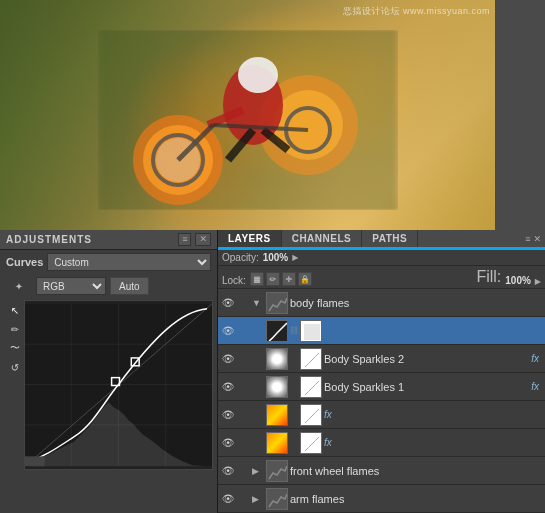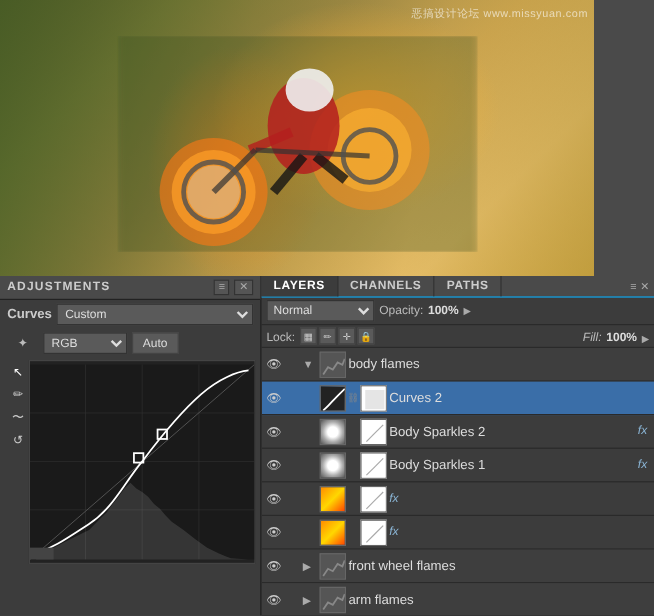--- a/index.html
+++ b/index.html
@@ -176,21 +176,21 @@
     
     .layers-panel {
       flex: 1;
       height: 283px;
       background: #3c3c3c;
       display: flex;
       flex-direction: column;
     }
     .layers-header {
       background: #4a4a4a;
-      border-bottom: 1px solid #0ea5e9;
+      border-bottom: 3px solid #0ea5e9;
       padding: 0;
       display: flex;
       align-items: stretch;
       justify-content: space-between;
     }
     .layers-tabs {
       display: flex;
     }
     .layer-tab {
       padding: 3px 10px;
@@ -269,23 +269,22 @@
       border: 1px solid #444;
       display: flex;
       align-items: center;
       justify-content: center;
       font-size: 8px;
       color: #ccc;
       cursor: pointer;
     }
     .fill-label {
       color: #bbb;
-      font-size: 10px;
+      font-size: 16px;
       margin-left: auto;
-      font-style: italic;
     }
     .fill-value {
       color: #ddd;
       font-size: 10px;
       font-weight: bold;
     }
     .fill-arrow {
       color: #aaa;
       font-size: 8px;
     }
@@ -509,25 +508,20 @@
         <div class="layer-tab">CHANNELS</div>
         <div class="layer-tab">PATHS</div>
       </div>
       <div class="layers-header-right">
         <span class="hdr-btn">≡</span>
         <span class="hdr-btn">✕</span>
       </div>
     </div>
 
     <div class="layers-row1">
-      <select class="blend-select">
-        <option>Normal</option>
-        <option>Multiply</option>
-        <option>Screen</option>
-      </select>
       <span class="opacity-label">Opacity:</span>
       <span class="opacity-value">100%</span>
       <span class="opacity-arrow">▶</span>
     </div>
 
     <div class="layers-row2">
       <span class="lock-label">Lock:</span>
       <div class="lock-icons">
         <div class="lock-icon">▦</div>
         <div class="lock-icon">✏</div>
@@ -564,21 +558,20 @@
               <path d="M2,20 C5,18 8,14 11,11 C14,8 18,4 20,2" fill="none" stroke="white" stroke-width="1.5"></path>
             </svg>
         </div>
         <div class="layer-chain">⛓</div>
         <div class="layer-thumb mask-white">
           <svg width="22" height="22" viewBox="0 0 22 22">
               <rect width="22" height="22" fill="#fff"></rect>
               <rect x="3" y="3" width="16" height="16" fill="#aaa" opacity="0.3"></rect>
             </svg>
         </div>
-        <span class="layer-name">Curves 2</span>
       </div>
 
       <div class="layer-item">
         <div class="eye-icon">👁</div>
         <div class="link-icon"></div>
         <div class="indent"></div>
         <div class="layer-thumb body-sparkles"></div>
         <div class="layer-chain"></div>
         <div class="layer-thumb mask-white">
           <svg width="22" height="22" viewBox="0 0 22 22">

